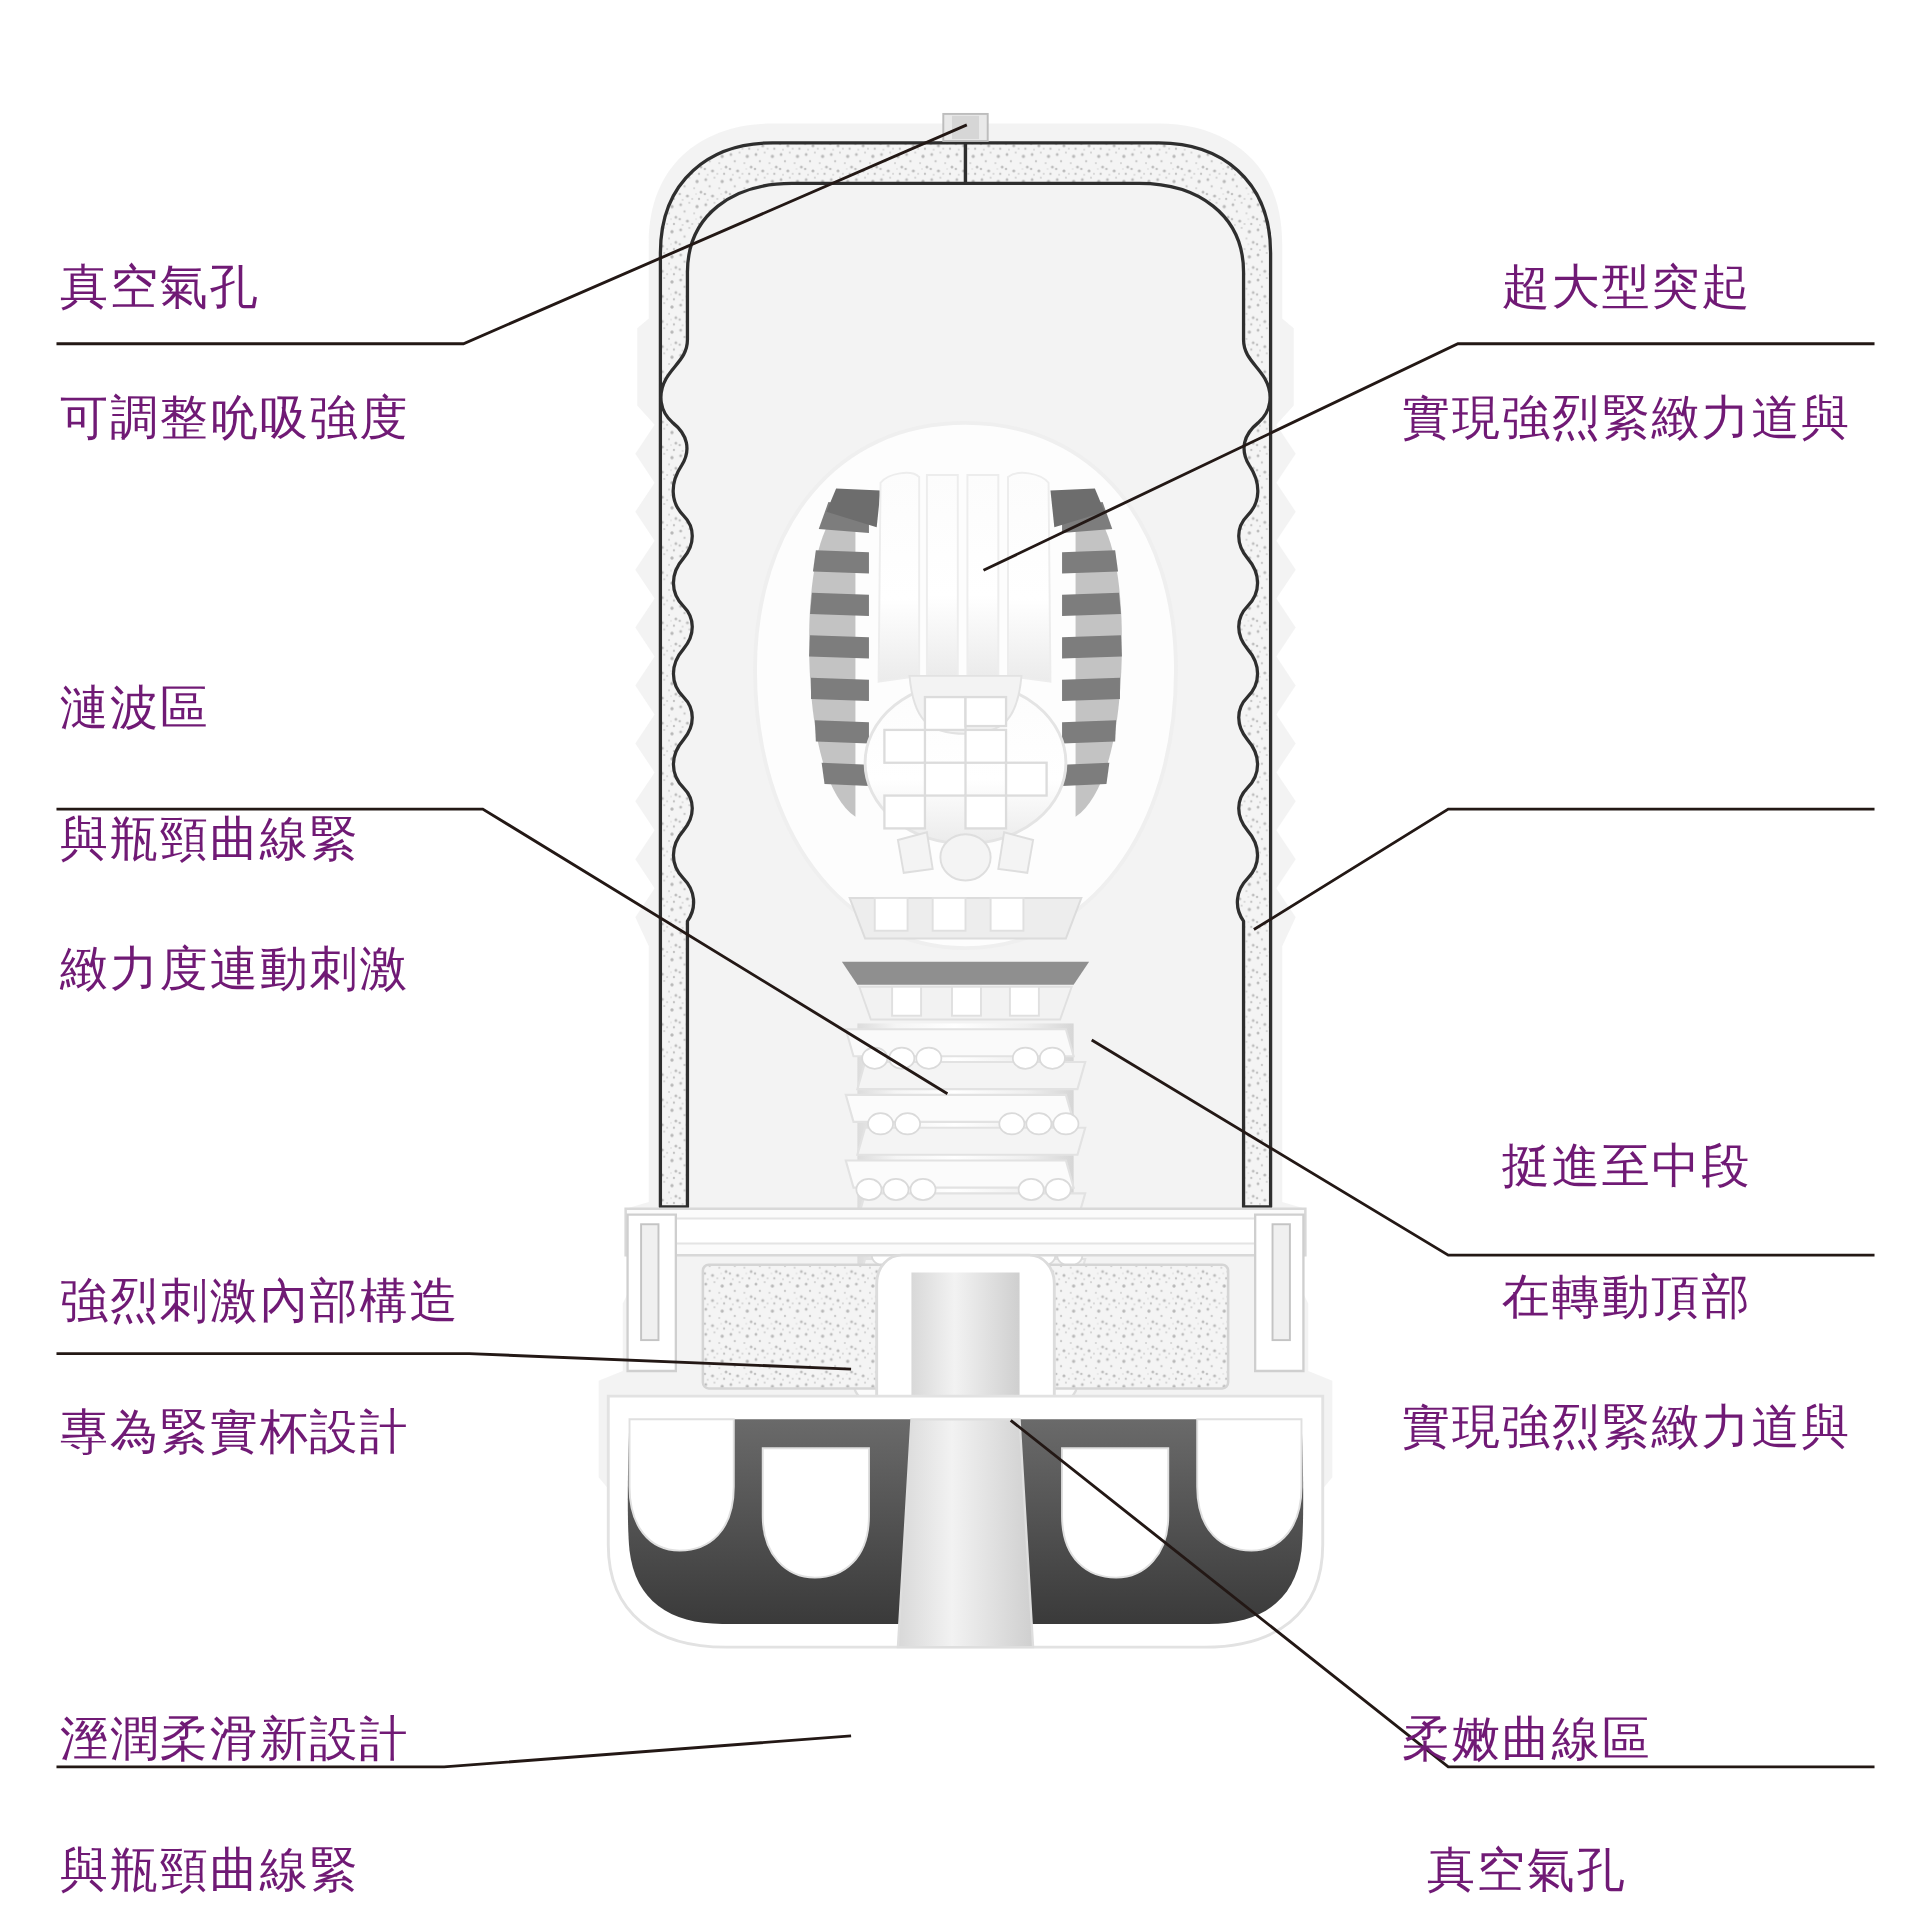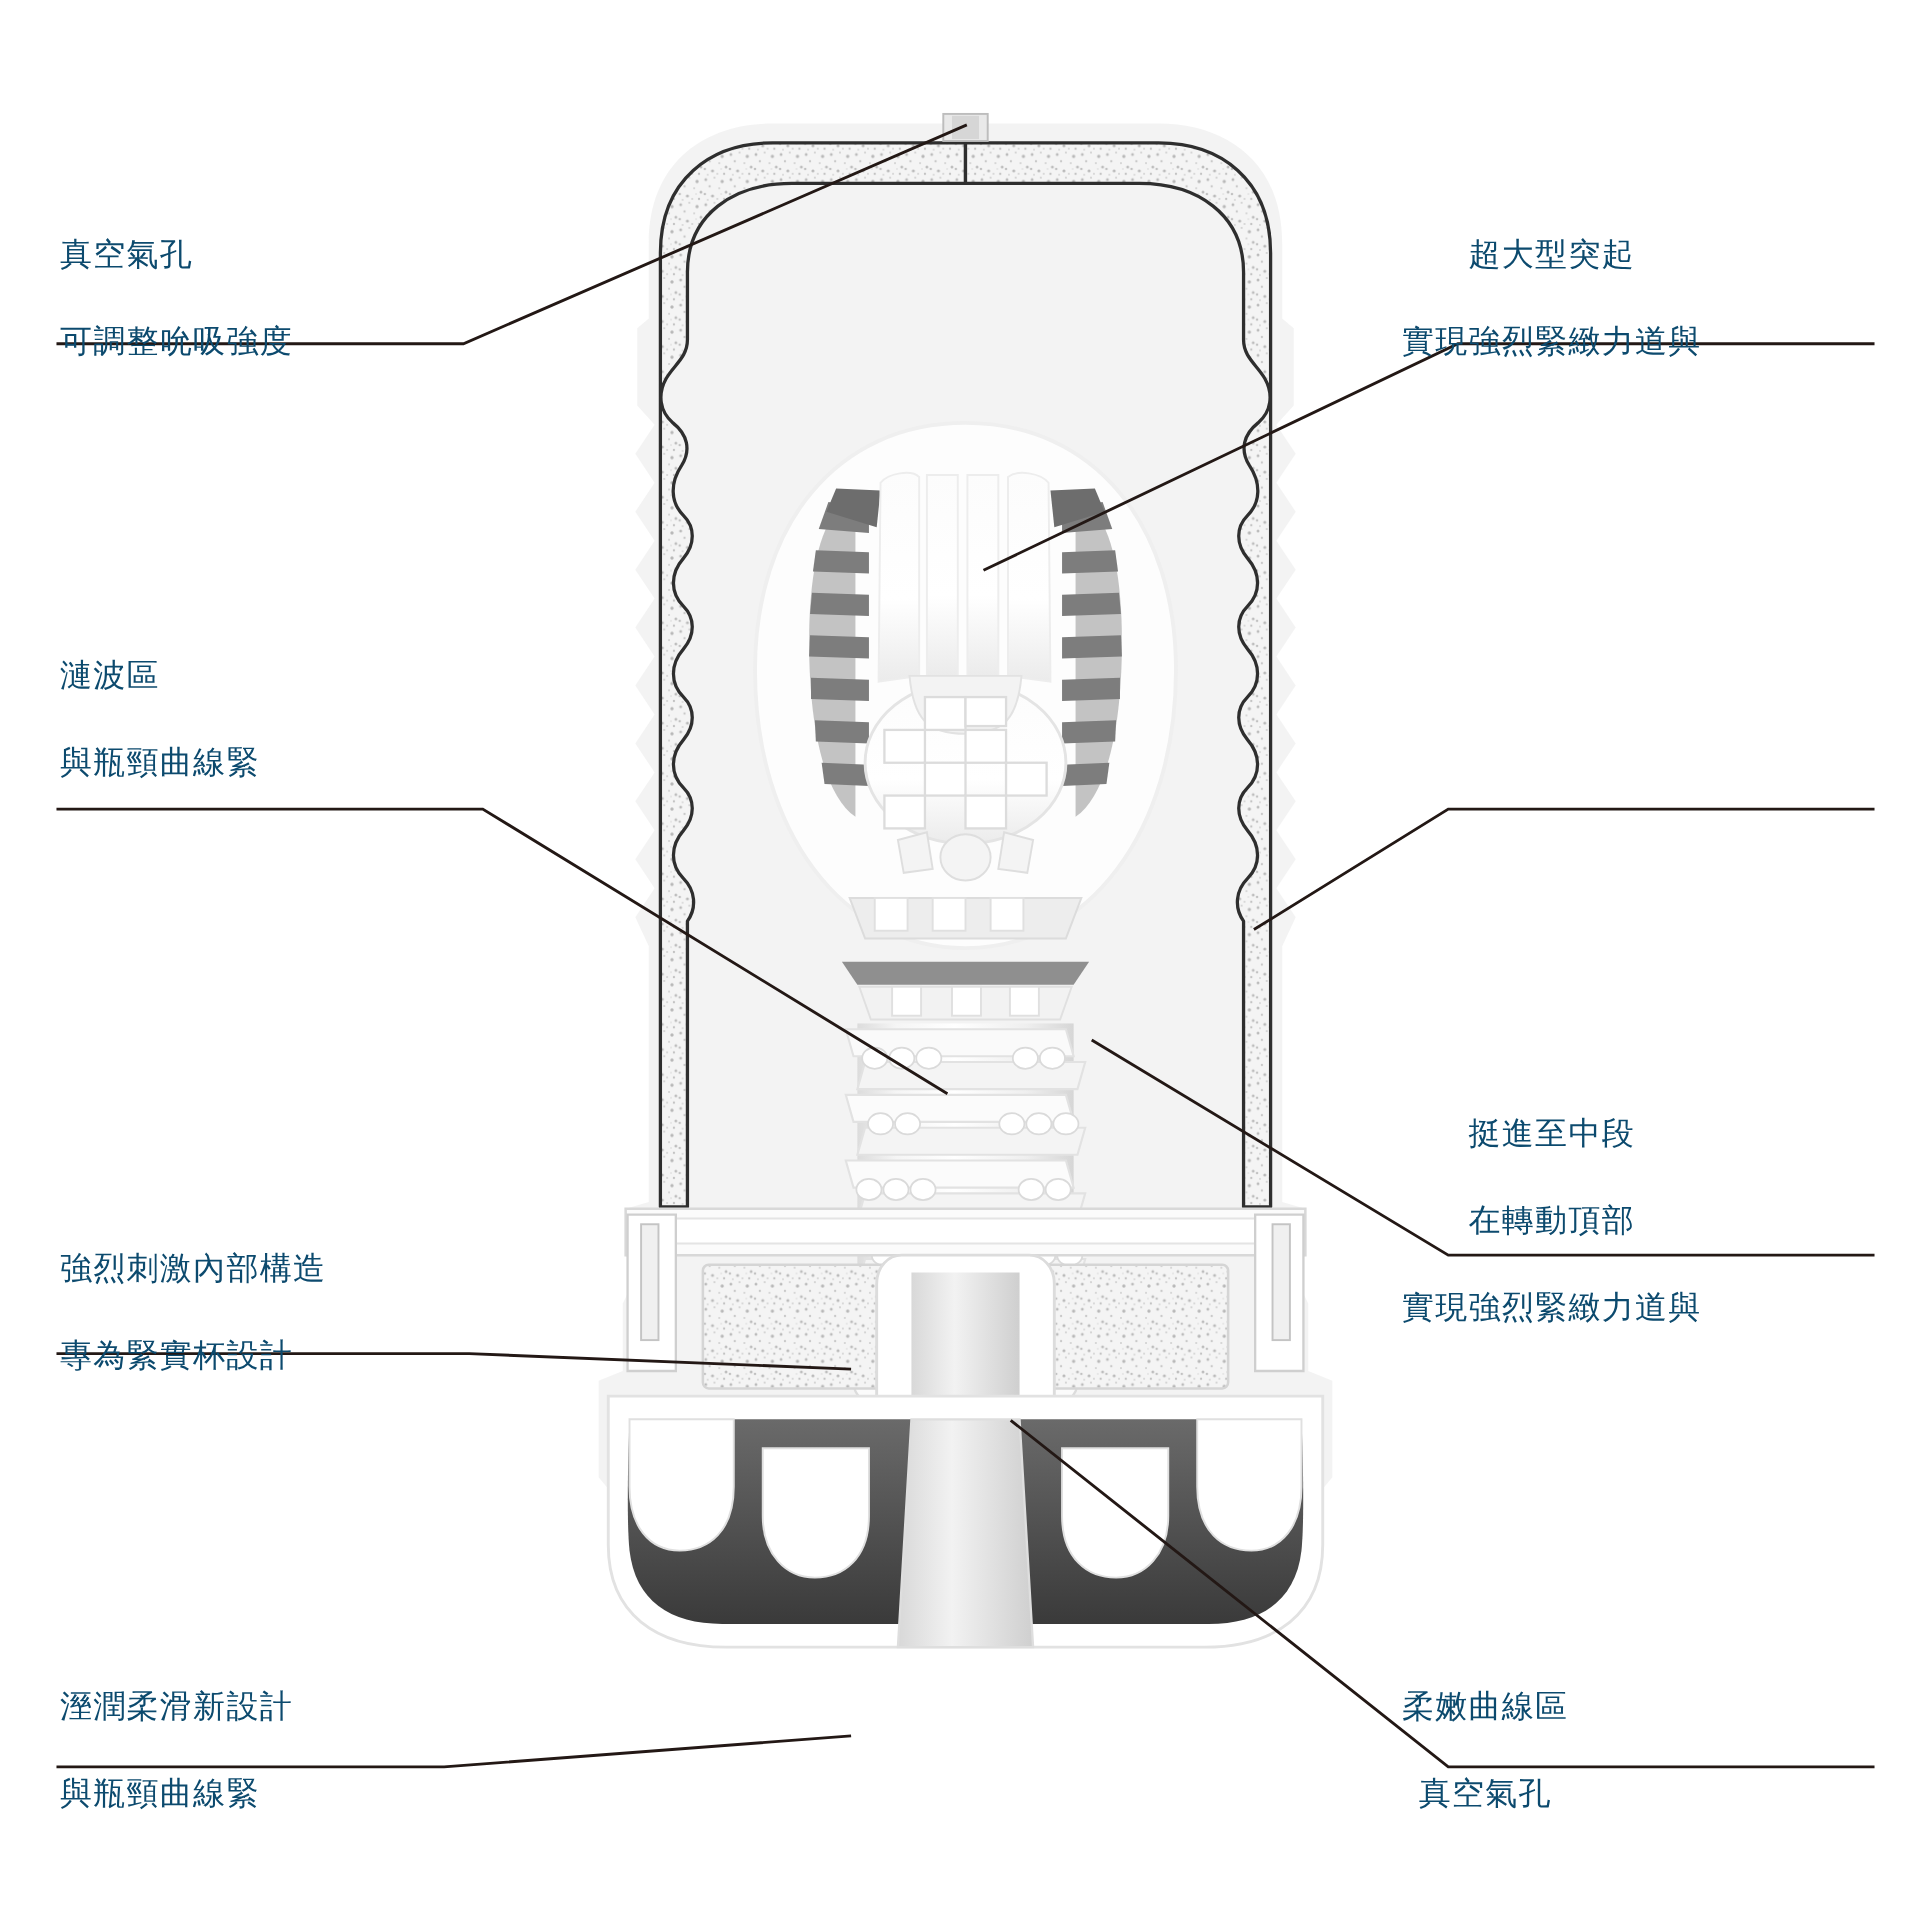--- a/index.html
+++ b/index.html
@@ -1,21 +1,21 @@
 <!DOCTYPE html>
 <html><head>
 <meta charset="utf-8">
 <style>
   html,body{margin:0;padding:0;background:#ffffff;}
   body{width:1931px;height:1931px;overflow:hidden;
        font-family:"DejaVu Sans","Liberation Sans",sans-serif;}
   .stage{position:relative;width:1931px;height:1931px;background:#fff;}
 
   
-  .label{position:absolute;color:#0c4a6e;font-size:32px;line-height:1.36;
+  .label{position:absolute;color:#701a75;font-size:48px;line-height:1.36;
          letter-spacing:.04em;white-space:pre-line;font-weight:400;}
   .label.r{text-align:center;}
 
   #lbl-vacuum   {left:60px;  top:189px; }
   #lbl-ripple   {left:60px;  top:610px; }
   #lbl-intense  {left:60px;  top:1203px;}
   #lbl-moist    {left:60px;  top:1641px;}
   #lbl-bump     {left:1402px;top:189px; }
   #lbl-rotate   {left:1402px;top:632px; }
   #lbl-midseg   {left:1402px;top:1068px;}
@@ -371,20 +371,21 @@
   </svg>
 
   <div class="label" id="lbl-vacuum">
     <div>真空氣孔</div>
     <div>可調整吮吸強度</div>
   </div>
 
   <div class="label" id="lbl-ripple">
     <div>漣波區</div>
     <div>與瓶頸曲線緊</div>
+    <div>緻力度連動刺激</div>
   </div>
 
   <div class="label" id="lbl-intense">
     <div>強烈刺激內部構造</div>
     <div>專為緊實杯設計</div>
   </div>
 
   <div class="label" id="lbl-moist">
     <div>溼潤柔滑新設計</div>
     <div>與瓶頸曲線緊</div>

